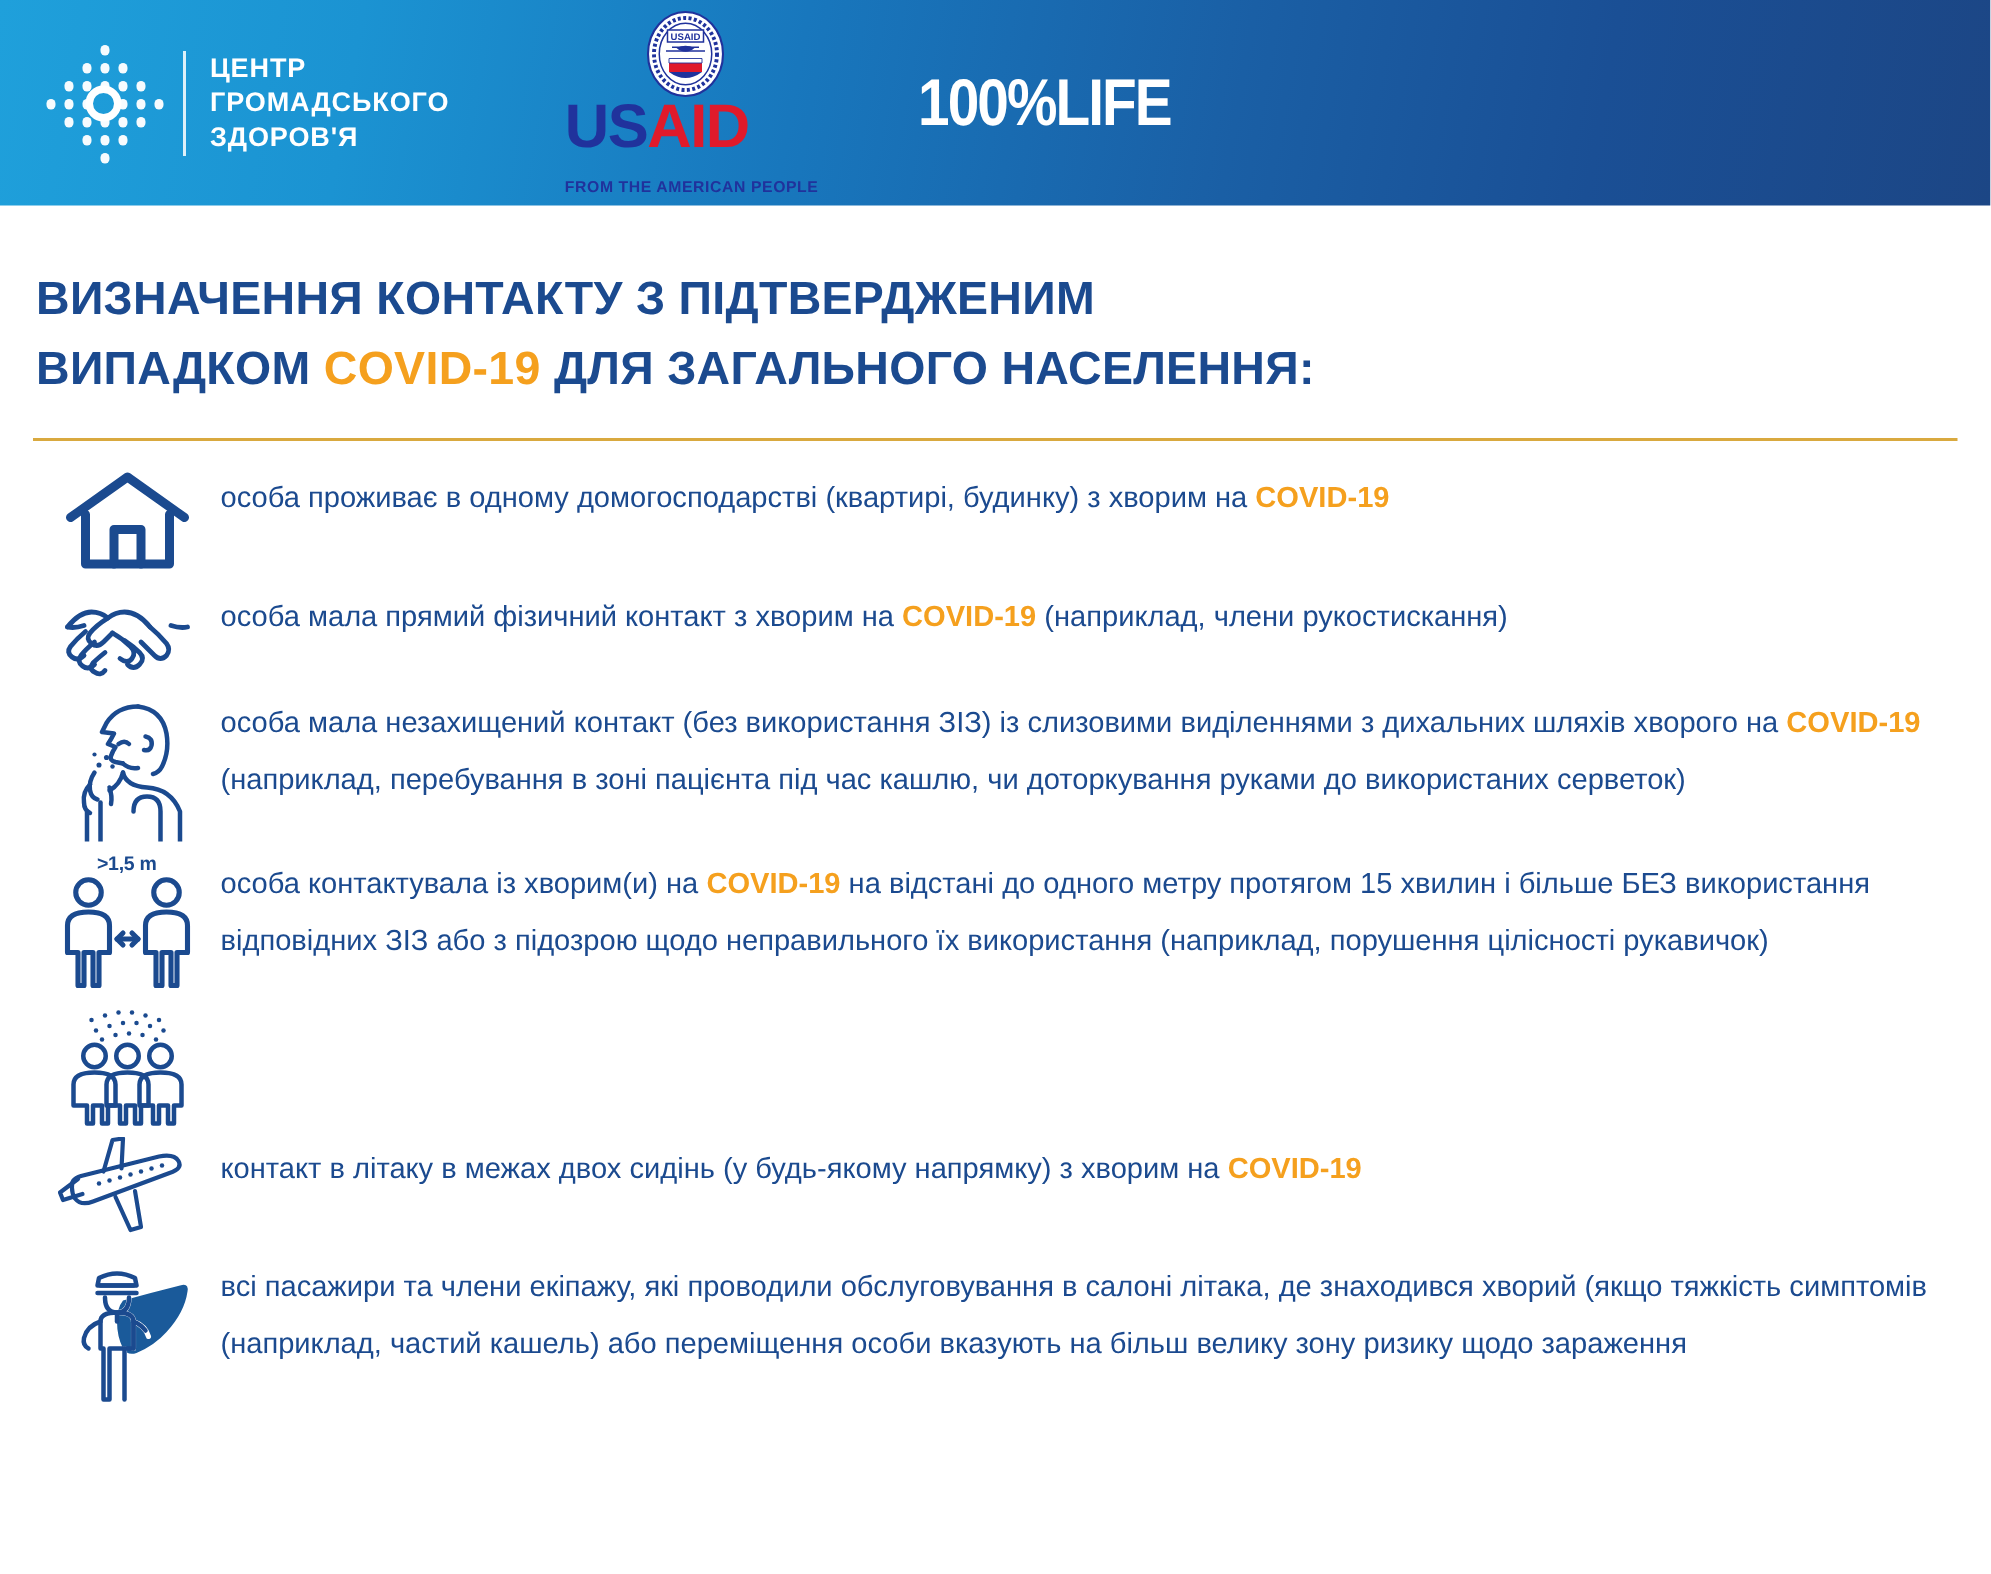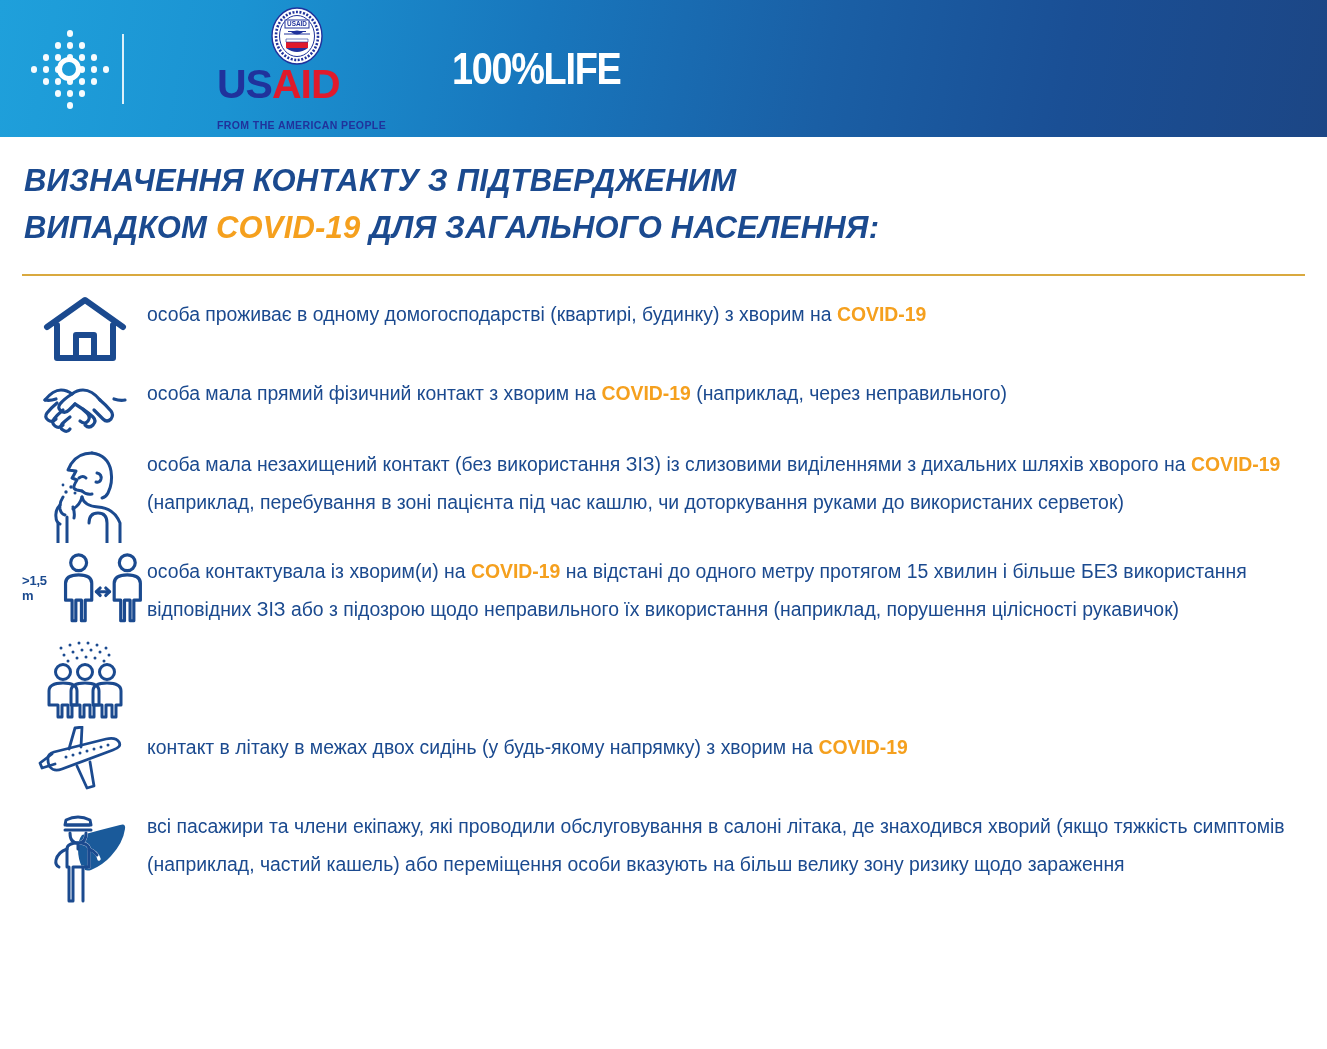--- a/index.html
+++ b/index.html
@@ -120,22 +120,21 @@
     font-weight: bold;
     letter-spacing: -1.5px;
     font-stretch: condensed;
     transform: scaleX(.86);
     transform-origin: left center;
     white-space: nowrap;
   }
 
   
   .title-block {
-    padding: 20px 0 0 24px;
-    font-style: italic;
+    padding: 38px 0 0 24px;
   }
   .title {
     color: #1b4a8f;
     font-size: 31px;
     font-weight: bold;
     line-height: 47px;
     letter-spacing: .2px;
     text-transform: uppercase;
     white-space: nowrap;
   }
@@ -183,21 +182,21 @@
   .row-1 .icon-cell { padding-top: 2px; }
   .row-2 .icon-cell { padding-top: 6px; }
   .row-3 .icon-cell { padding-top: 2px; }
   .row-4 .icon-cell { padding-top: 0px; }
   .row-5 .icon-cell { padding-top: 2px; }
   .row-6 .icon-cell { padding-top: 0px; }
   .row-7 .icon-cell { padding-top: 4px; }
 
   .dist-wrap {
     display: flex;
-    flex-direction: row;
+    flex-direction: column;
     align-items: center;
     justify-content: center;
   }
   .dist-label {
     color: #1b4a8f;
     font-size: 13px;
     font-weight: bold;
     margin-bottom: 1px;
     letter-spacing: -.2px;
   }
@@ -232,20 +231,21 @@
         <div class="dot" style="width: 6.4px; height: 6.4px; left: 28.8px; top: 52.8px;"></div>
         <div class="dot" style="width: 6.4px; height: 6.4px; left: 40.8px; top: 52.8px;"></div>
         <div class="dot" style="width: 6.4px; height: 6.4px; left: 52.8px; top: 52.8px;"></div>
         <div class="dot" style="width: 6.4px; height: 6.4px; left: 64.8px; top: 52.8px;"></div>
         <div class="dot" style="width: 6.4px; height: 6.4px; left: 28.8px; top: 64.8px;"></div>
         <div class="dot" style="width: 6.4px; height: 6.4px; left: 40.8px; top: 64.8px;"></div>
         <div class="dot" style="width: 6.4px; height: 6.4px; left: 52.8px; top: 64.8px;"></div>
         <div class="dot" style="width: 6.4px; height: 6.4px; left: 40.8px; top: 76.8px;"></div>
       </div>
     <div class="cph-divider"></div>
+    <div class="cph-text"><span>ЦЕНТР</span><br><span>ГРОМАДСЬКОГО</span><br><span>ЗДОРОВ'Я</span></div>
   </div>
 
   <div class="usaid-logo">
     <svg class="usaid-seal" viewBox="0 0 52 58">
       <ellipse cx="26" cy="29" rx="25" ry="28" fill="#ffffff" stroke="#20329c" stroke-width="1.4"></ellipse>
       <ellipse cx="26" cy="29" rx="21" ry="24" fill="none" stroke="#20329c" stroke-width="2.6" stroke-dasharray="2 1.6"></ellipse>
       <ellipse cx="26" cy="29" rx="17.5" ry="20.5" fill="#ffffff" stroke="#20329c" stroke-width="1"></ellipse>
       <rect x="14" y="13" width="24" height="8" fill="#ffffff" stroke="#20329c" stroke-width="1"></rect>
       <text x="26" y="19.4" font-family="'Liberation Sans',sans-serif" font-size="6.4" font-weight="bold" fill="#20329c" text-anchor="middle">USAID</text>
       <path d="M13 27 L39 27 M17 24.5 L35 24.5" stroke="#20329c" stroke-width="1"></path>
@@ -299,21 +299,21 @@
           <path d="M61 22 q6 5 11 11 q3 4 0 8 q-4 4 -8 0 l-9 -9"></path>
           <path d="M18 25 q-6 5 -10 10 q-3 4 1 7 q4 3 8 -1"></path>
           <path d="M24 32 q-6 5 -9 9 q-3 4 1 7 q4 3 8 -1"></path>
           <path d="M31 39 q-5 4 -8 7 q-3 4 1 6 q4 3 7 -1"></path>
           <path d="M75 21 q6 2 11 1"></path>
           <path d="M17 21 q-6 2 -11 1"></path>
         </g>
       </svg>
     </div>
     <div class="text-cell">
-      <span>особа мала прямий фізичний контакт з хворим на </span><span class="covid">COVID-19</span><span> (наприклад, через неправильного)</span>
+      <span>особа мала прямий фізичний контакт з хворим на </span><span class="covid">COVID-19</span><span> (наприклад, члени рукостискання)</span>
     </div>
   </div>
 
   <div class="row row-3">
     <div class="icon-cell">
       <svg width="80" height="98" viewBox="0 0 80 98">
         <g fill="none" stroke="#1b4a8f" stroke-width="3" stroke-linecap="round" stroke-linejoin="round">
           <path d="M47 8 q16 2 19 18 q2 12 -3 22 q-2 4 -6 5"></path>
           <path d="M47 8 q-14 0 -21 11 l-3 6 l8 1 q-2 4 -4 7 l5 2 q-2 3 -3 6 q-1 3 3 4 l5 1"></path>
           <path d="M37 46 q4 4 10 3"></path>

